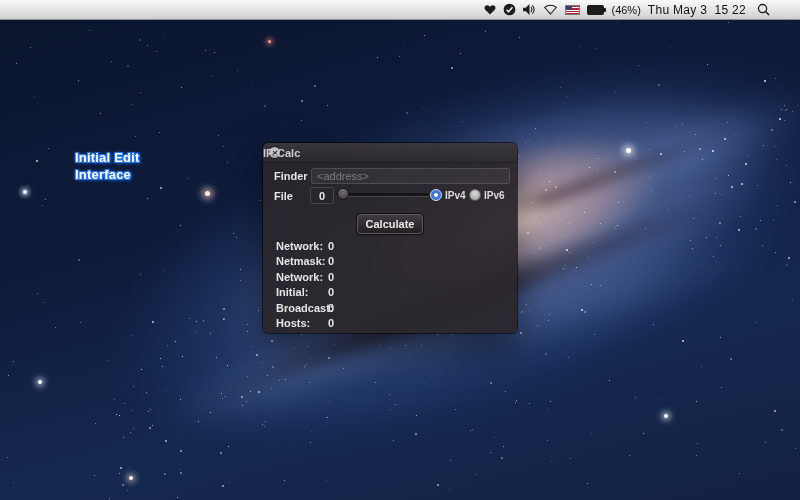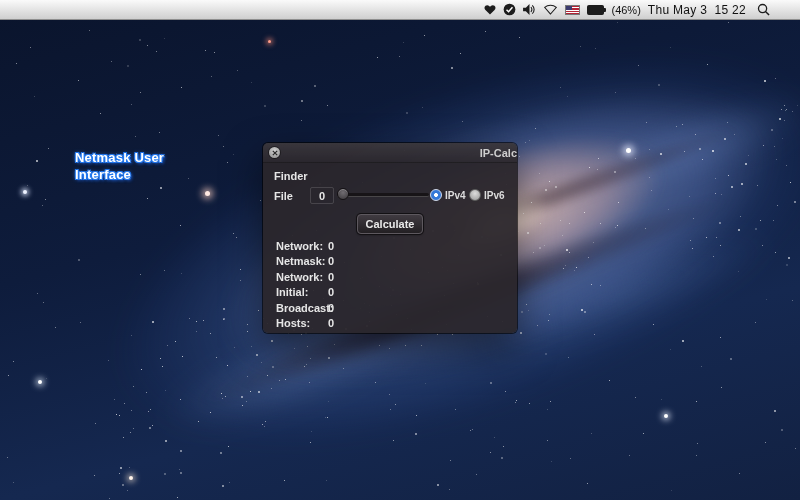--- a/index.html
+++ b/index.html
@@ -53,21 +53,21 @@
     font-size:13px;font-weight:bold;line-height:17px;color:#fff;letter-spacing:.2px;
     text-shadow:-1px -1px 0 #2277ee,1px -1px 0 #2277ee,-1px 1px 0 #2277ee,1px 1px 0 #2277ee,
       0 0 4px rgba(60,140,255,.95),2px 2px 3px rgba(20,80,200,.8);}
   
   .window{position:absolute;left:263px;top:143px;width:254px;height:190px;z-index:10;
     background:rgba(42,38,43,.95);border-radius:5px;
     box-shadow:0 0 0 1px rgba(0,0,0,.6),0 16px 38px rgba(0,0,0,.55);}
   .titlebar{position:relative;height:20px;border-radius:5px 5px 0 0;
     background:linear-gradient(rgba(255,255,255,.08),rgba(255,255,255,.01));
     border-bottom:1px solid rgba(0,0,0,.45);box-sizing:border-box;}
-  .wtitle{position:absolute;left:0;right:0;top:4px;text-align:right;
+  .wtitle{position:absolute;left:0;right:0;top:4px;text-align:left;
     font-size:11px;font-weight:bold;color:#cdcdcd;}
   .closebtn{position:absolute;left:6px;top:4px;width:11px;height:11px;border-radius:50%;
     background:radial-gradient(circle at 50% 35%,#d2d2d2,#8c8c8c);
     display:flex;align-items:center;justify-content:center;box-shadow:0 0 0 1px rgba(0,0,0,.4);}
   .wlabel{position:absolute;font-size:11px;font-weight:bold;color:#e6e6e6;}
   .addr-input{position:absolute;left:48px;top:25px;width:187px;height:14px;
     background:rgba(255,255,255,.05);border:1px solid rgba(255,255,255,.13);border-radius:3px;
     color:#ddd;font-size:11px;padding:0 5px;font-family:"Liberation Sans",sans-serif;outline:none;}
   .addr-input::placeholder{color:#7d7d7d;}
   .mask-value{position:absolute;left:47px;top:44px;width:22px;height:15px;
@@ -587,33 +587,34 @@
       <span class="clock">Thu May 3  15 22</span>
       <span class="sicon" style="margin-left:4px">
         <svg width="13" height="13" viewBox="0 0 14 14">
             <circle cx="6" cy="6" r="4.4" fill="none" stroke="#1c1c1c" stroke-width="1.4"></circle>
             <path d="M9.4 9.4 13 13" stroke="#1c1c1c" stroke-width="1.6"></path>
           </svg>
       </span>
     </div>
   </div>
 
-  <div class="annotation">Netmask User Interface</div>
+  <div class="annotation">Initial Edit Interface</div>
 
   <div class="window">
     <div class="titlebar">
       <span class="closebtn">
         <svg width="6" height="6" viewBox="0 0 6 6">
             <path d="M.8.8 5.2 5.2M5.2.8.8 5.2" stroke="#2a2a2a" stroke-width="1.2"></path>
           </svg>
       </span>
       <span class="wtitle">IP-Calc</span>
     </div>
 
     <span class="wlabel" style="left:11px;top:27px">Finder</span>
+    <input class="addr-input" type="text" placeholder="&lt;address&gt;" style="">
 
     <span class="wlabel" style="left:11px;top:47px">File</span>
     <div class="mask-value">0</div>
     <div class="slider">
       <div class="track"></div>
       <div class="thumb"></div>
     </div>
 
     <span class="radio sel" style="left:167px"></span>
     <span class="rlabel" style="left:182px">IPv4</span>

